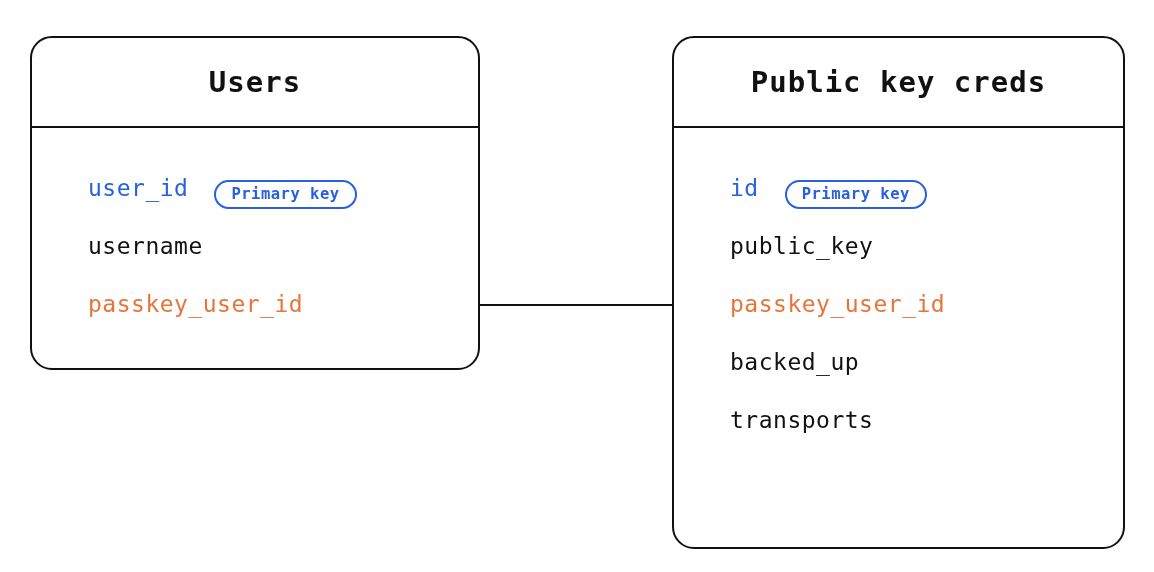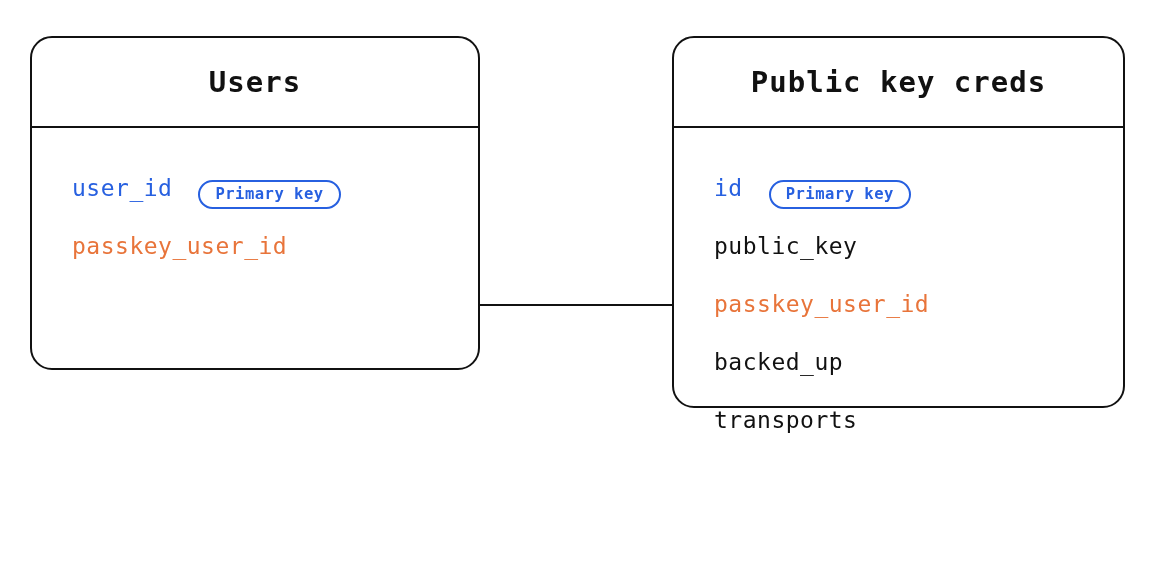--- a/index.html
+++ b/index.html
@@ -28,35 +28,35 @@
   .table-box.users {
     left: 30px;
     top: 36px;
     width: 450px;
     height: 334px;
   }
   .table-box.pubkey {
     left: 672px;
     top: 36px;
     width: 453px;
-    height: 372px;
+    height: 513px;
   }
   .table-header {
     height: 90px;
     border-bottom: 2px solid var(--ink, #111111);
     display: flex;
     align-items: center;
     justify-content: center;
     font-size: 29px;
     font-weight: bold;
     letter-spacing: 1px;
     box-sizing: border-box;
   }
   .table-body {
-    padding: 31px 0 0 40px;
+    padding: 31px 0 0 56px;
   }
   .field-row {
     height: 58px;
     display: flex;
     align-items: center;
     font-size: 23px;
     letter-spacing: 0.5px;
   }
   .field-blue   { color: var(--blue, #2760e0); }
   .field-orange { color: var(--orange, #e8743a); }
@@ -91,20 +91,23 @@
 <div class="canvas">
 
   <section class="table-box users">
     <div class="table-header">Users</div>
     <div class="table-body">
       <div class="field-row">
         <span class="field-blue">user_id</span>
         <span class="pk-badge">Primary key</span>
       </div>
       <div class="field-row">
+        <span class="field-black">username</span>
+      </div>
+      <div class="field-row">
         <span class="field-orange">passkey_user_id</span>
       </div>
     </div>
   </section>
 
   <div class="relationship-line"></div>
 
   <section class="table-box pubkey">
     <div class="table-header">Public key creds</div>
     <div class="table-body">

